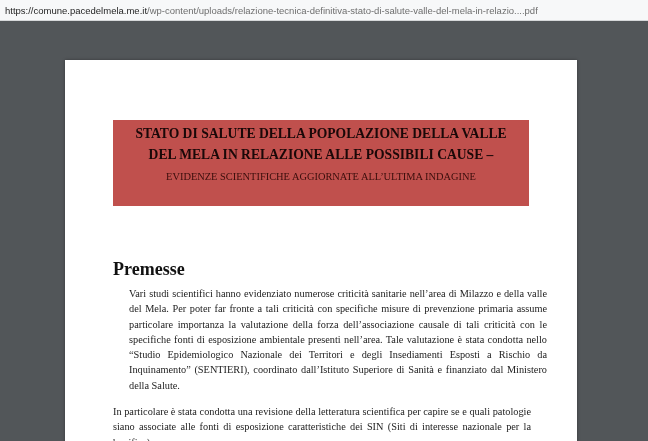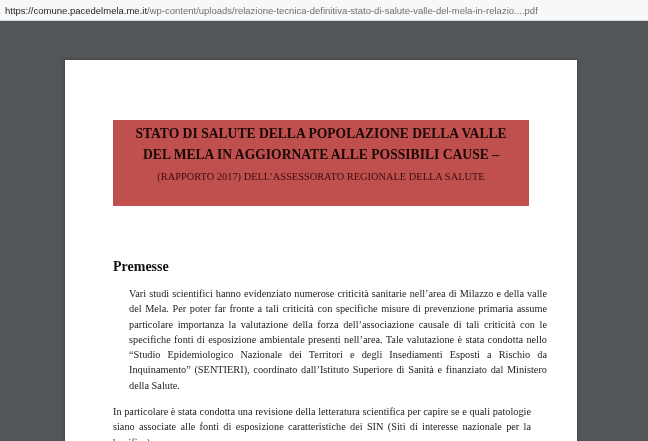--- a/index.html
+++ b/index.html
@@ -38,21 +38,21 @@
     .title-main {
       font-weight:bold; font-size:13.6px; line-height:21px;
       margin-top:3px;
     }
     .title-sub {
       font-size:10.4px; line-height:16.5px; color:#3b0e0c;
       margin-top:4px;
     }
     .heading {
       position:absolute; left:48px; top:199px;
-      font-weight:bold; font-size:14px; color:#111;
+      font-weight:bold; font-size:18px; color:#111;
     }
     .para {
       position:absolute; left:48px; width:418px;
       font-size:10.3px; line-height:15.3px; color:#222;
       text-align:justify;
     }
     .p1 { top:226px;margin-left:16px; }
     .p2 { top:332px;margin-top:12px; }
   </style>
 </head>
@@ -60,24 +60,24 @@
 
 <div class="urlbar">
   <span class="host">https://comune.pacedelmela.me.it</span><span>/wp-content/uploads/relazione-tecnica-definitiva-stato-di-salute-valle-del-mela-in-relazio....pdf</span>
 </div>
 
 <div class="viewer">
   <div class="page">
     <div class="title-box">
       <div class="title-main">
         <div>STATO DI SALUTE DELLA POPOLAZIONE DELLA VALLE</div>
-        <div>DEL MELA IN AGGIORNATE ALLE POSSIBILI CAUSE –</div>
+        <div>DEL MELA IN RELAZIONE ALLE POSSIBILI CAUSE –</div>
       </div>
       <div class="title-sub">
-        <div>(RAPPORTO 2017) DELL’ASSESSORATO REGIONALE DELLA SALUTE</div>
+        <div>EVIDENZE SCIENTIFICHE AGGIORNATE ALL’ULTIMA INDAGINE</div>
       </div>
     </div>
 
     <div class="heading">Premesse</div>
 
     <div class="para p1">Vari studi scientifici hanno evidenziato numerose criticità sanitarie nell’area di Milazzo e della valle del Mela. Per poter far fronte a tali criticità con specifiche misure di prevenzione primaria assume particolare importanza la valutazione della forza dell’associazione causale di tali criticità con le specifiche fonti di esposizione ambientale presenti nell’area. Tale valutazione è stata condotta nello “Studio Epidemiologico Nazionale dei Territori e degli Insediamenti Esposti a Rischio da Inquinamento” (SENTIERI), coordinato dall’Istituto Superiore di Sanità e finanziato dal Ministero della Salute.</div>
     <div class="para p2">In particolare è stata condotta una revisione della letteratura scientifica per capire se e quali patologie siano associate alle fonti di esposizione caratteristiche dei SIN (Siti di interesse nazionale per la bonifica).</div>
   </div>
 </div>
 

